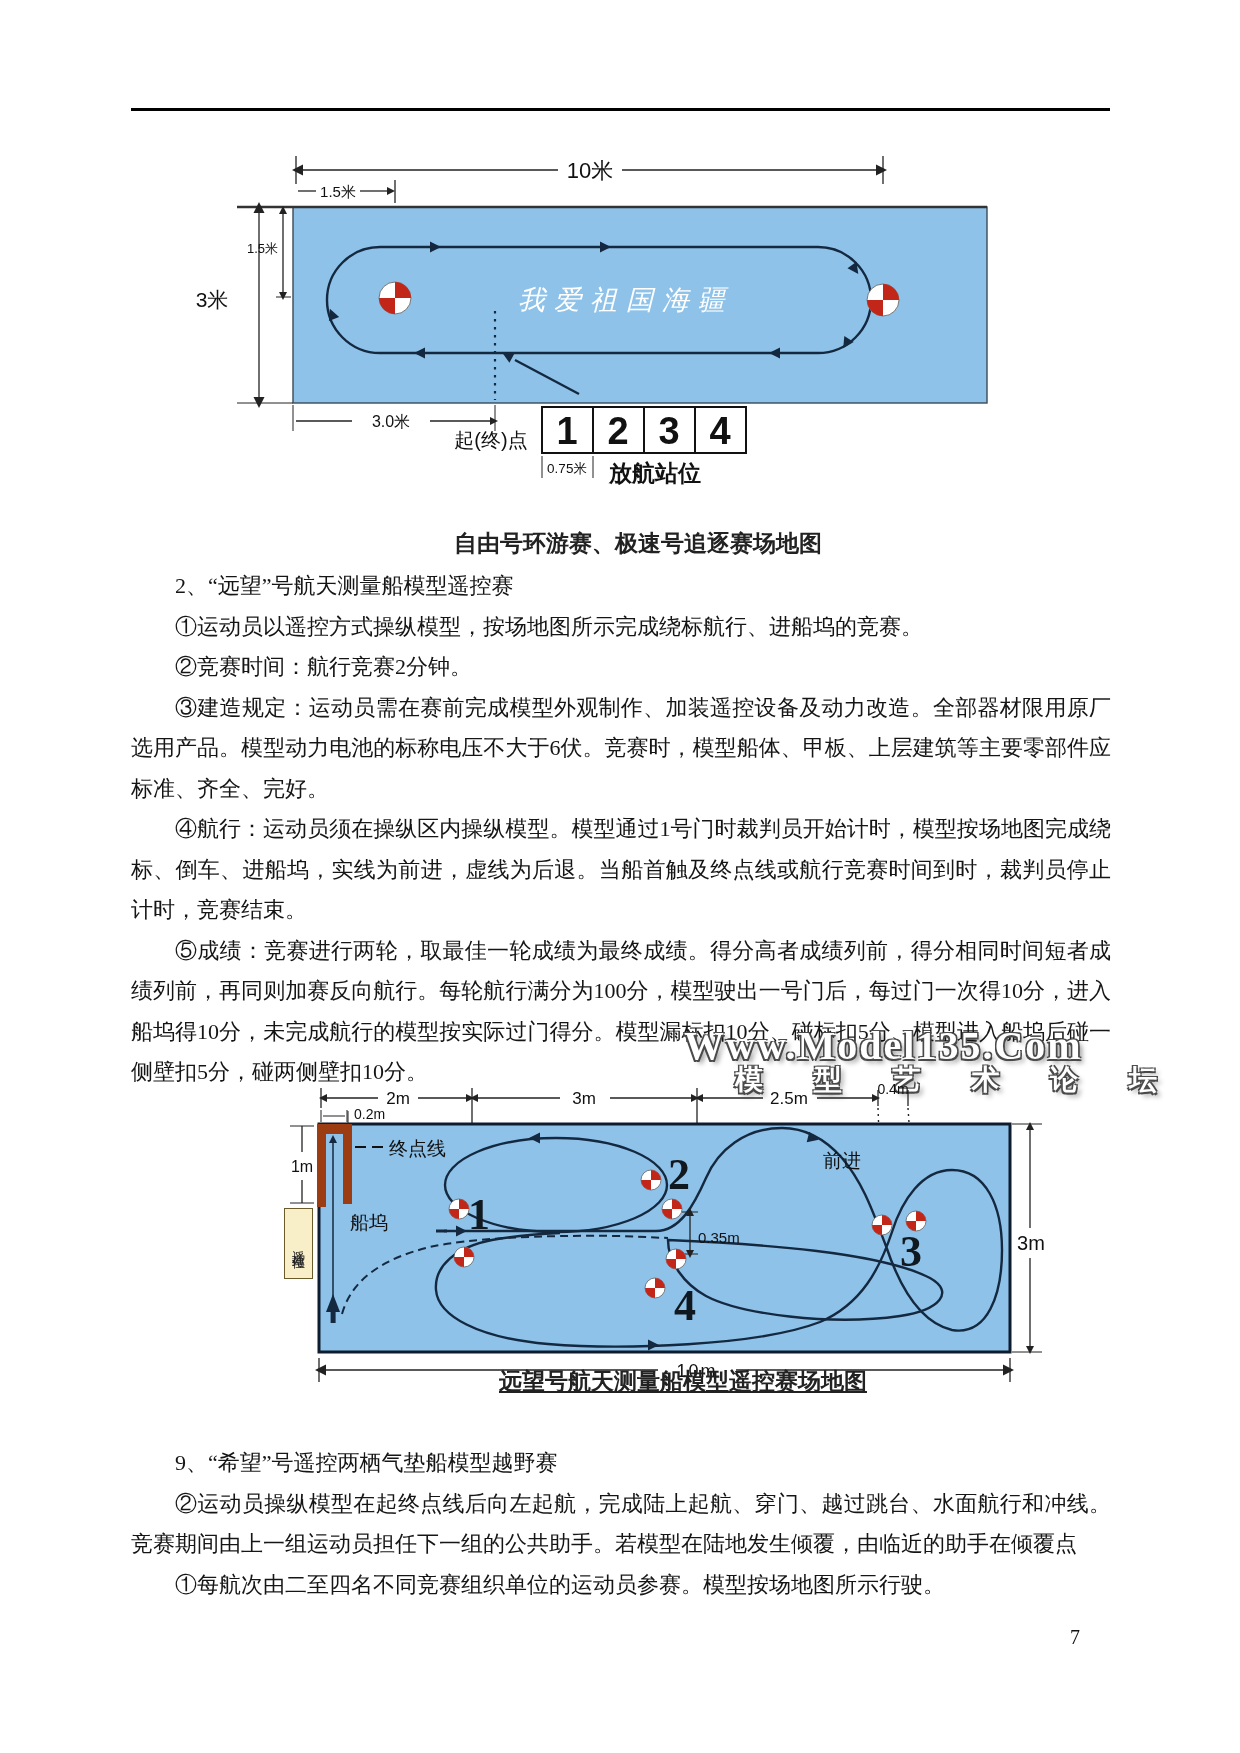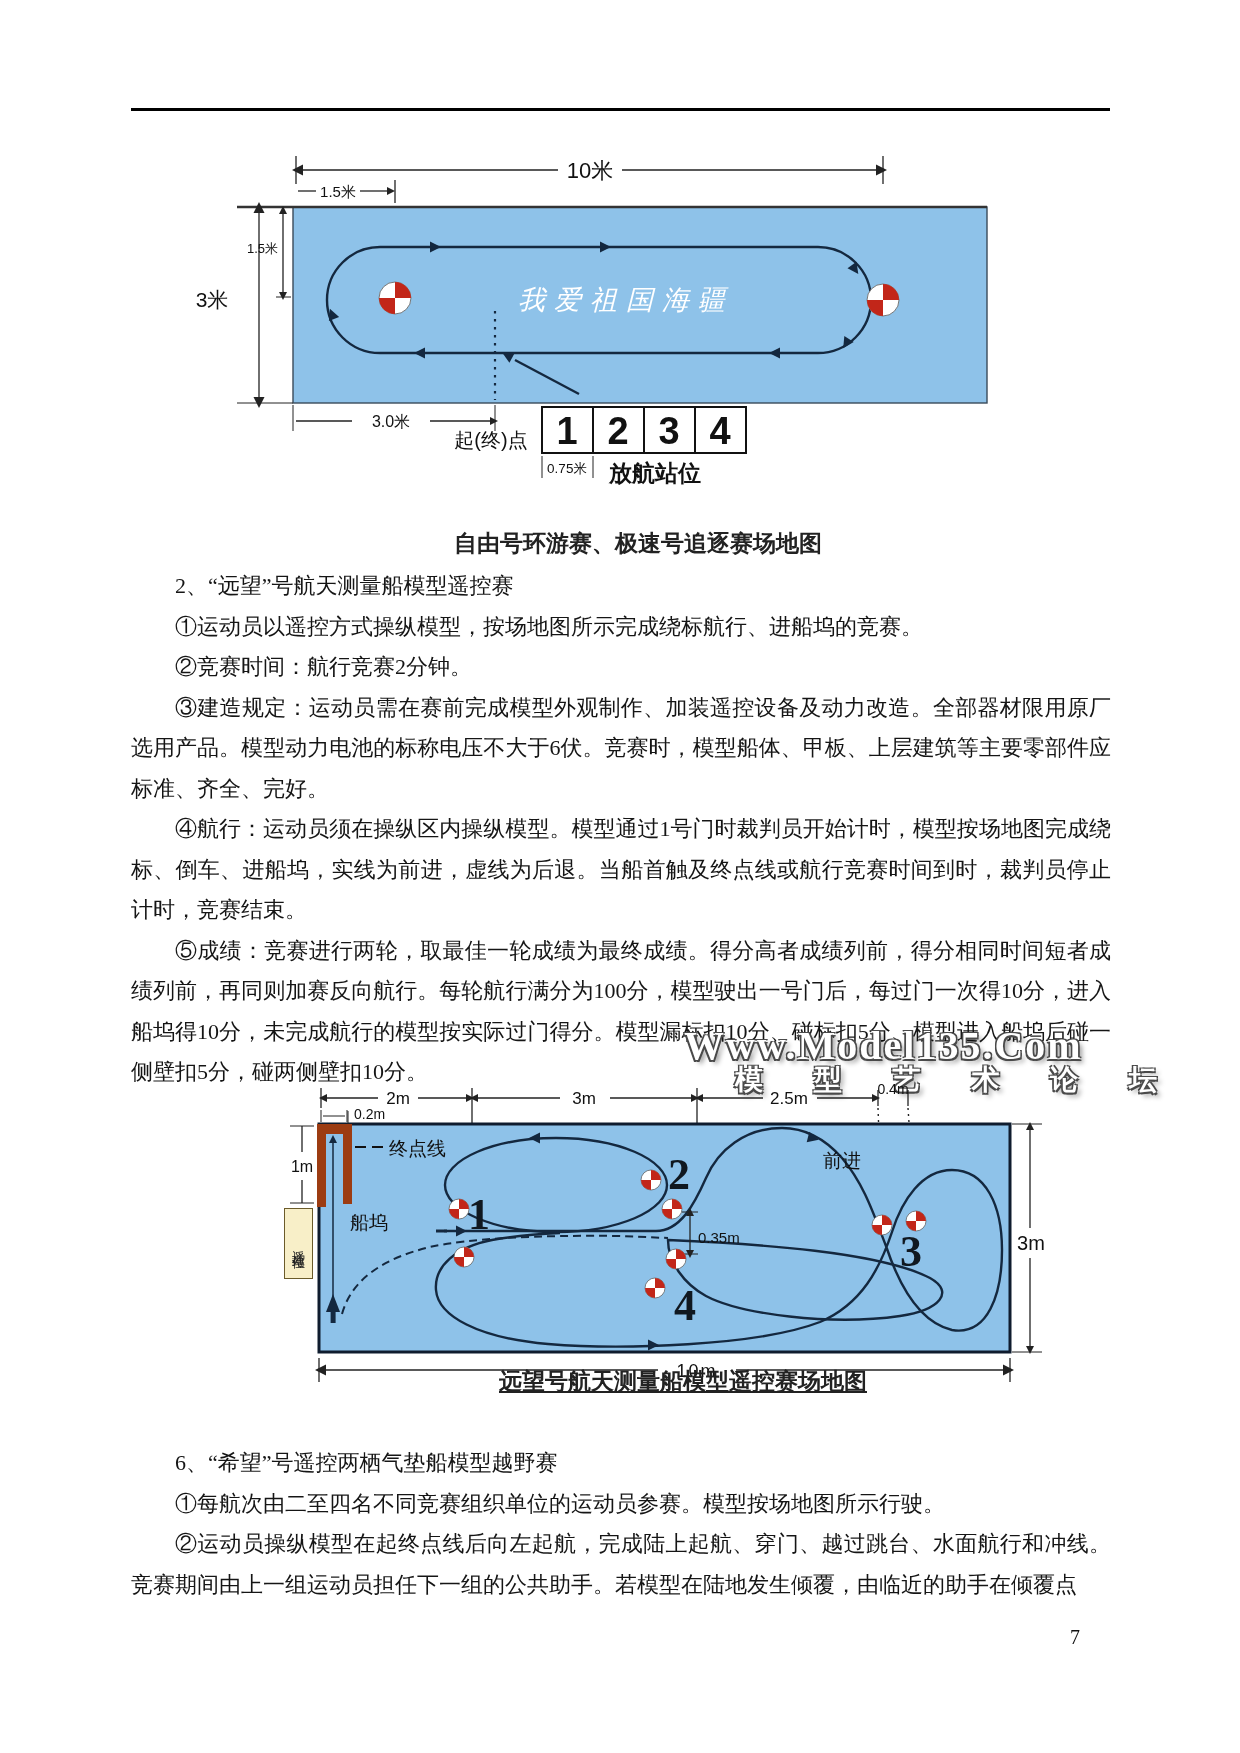--- a/index.html
+++ b/index.html
@@ -298,20 +298,20 @@
     </g>
   </svg>
 
   <div id="rc-box" class="abs">
     <span>遥控站位</span>
   </div>
 
   <div id="caption2" class="abs caption">远望号航天测量船模型遥控赛场地图</div>
 
   <div id="body2" class="abs bodytext">
-    <p>6、“希望”号遥控两栖气垫船模型越野赛</p>
+    <p>9、“希望”号遥控两栖气垫船模型越野赛</p>
+    <p>②运动员操纵模型在起终点线后向左起航，完成陆上起航、穿门、越过跳台、水面航行和冲线。竞赛期间由上一组运动员担任下一组的公共助手。若模型在陆地发生倾覆，由临近的助手在倾覆点</p>
     <p>①每航次由二至四名不同竞赛组织单位的运动员参赛。模型按场地图所示行驶。</p>
-    <p>②运动员操纵模型在起终点线后向左起航，完成陆上起航、穿门、越过跳台、水面航行和冲线。竞赛期间由上一组运动员担任下一组的公共助手。若模型在陆地发生倾覆，由临近的助手在倾覆点</p>
   </div>
 
   <div id="page-number" class="abs">7</div>
 
 </div>
 
 </body></html>

